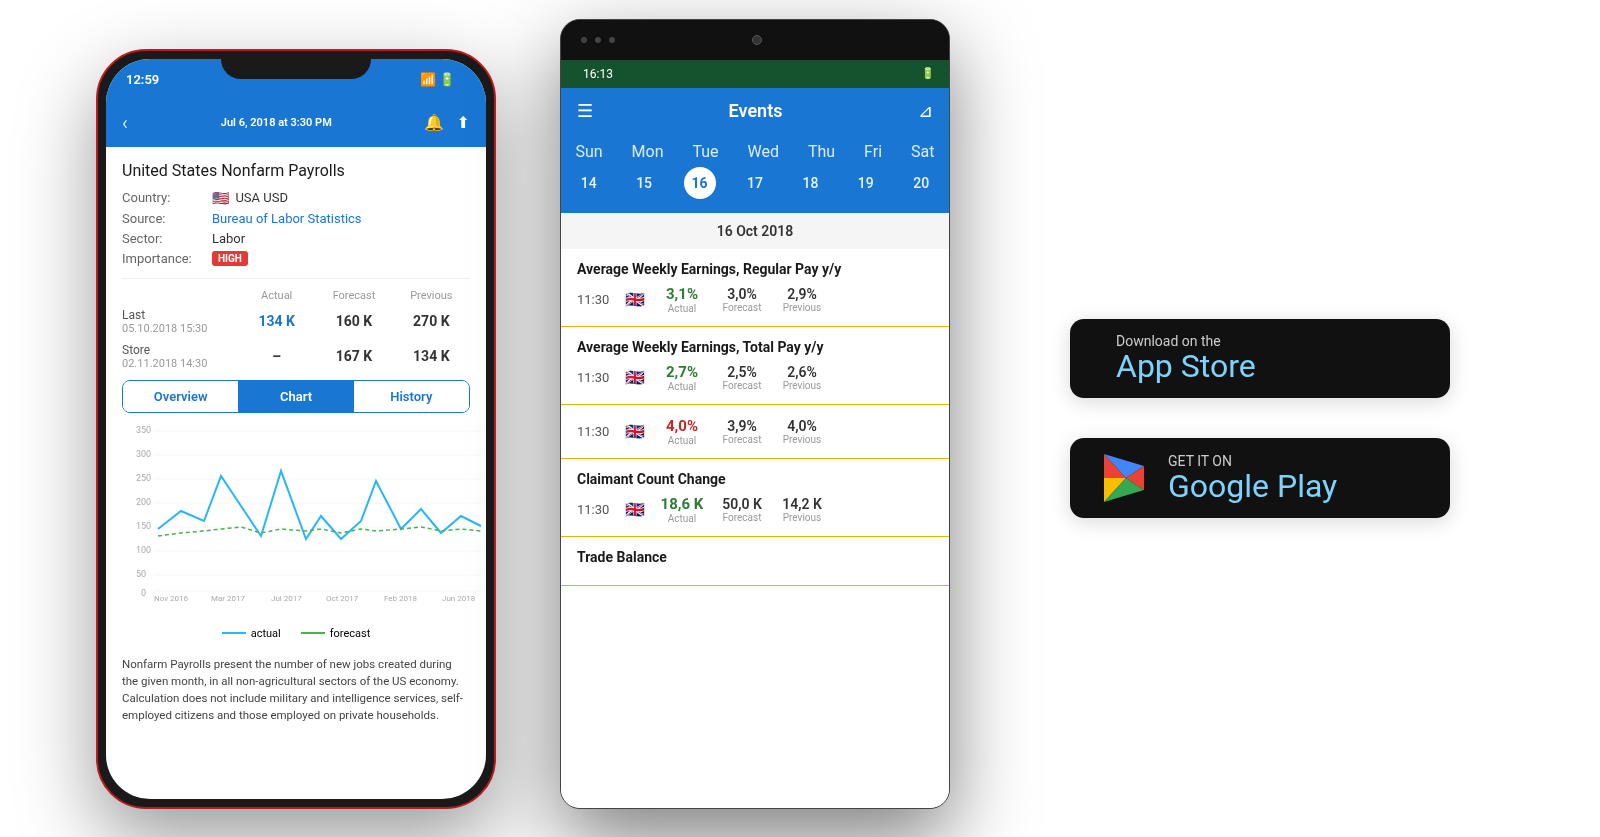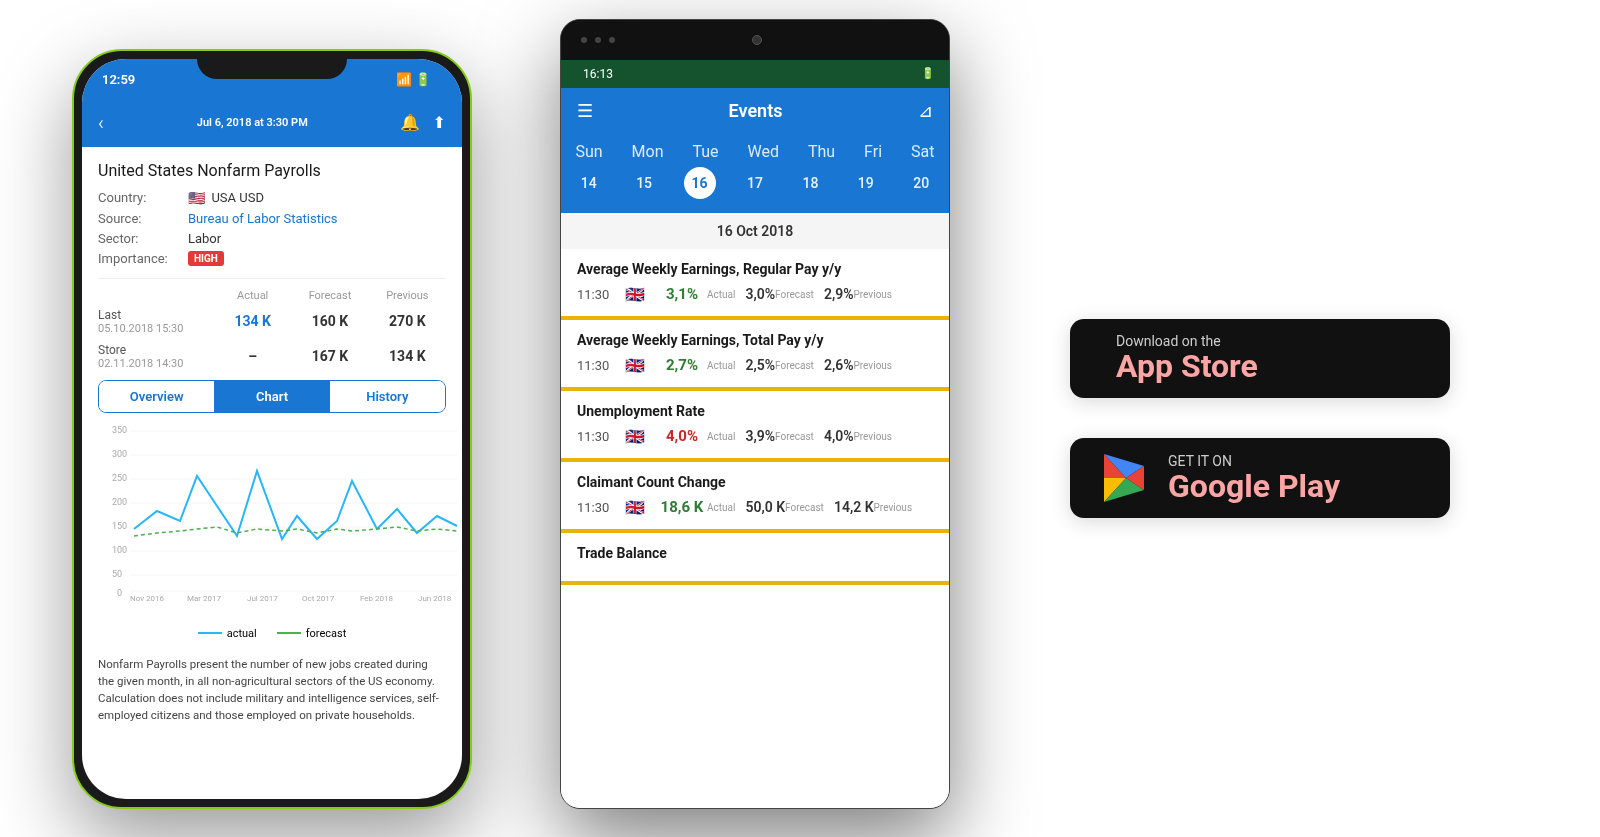--- a/index.html
+++ b/index.html
@@ -28,30 +28,30 @@
     .phones-container {
       position: relative;
       width: 920px;
       height: 800px;
       flex-shrink: 0;
     }
 
     
     .iphone {
       position: absolute;
-      left: 12px;
+      left: 36px;
       top: 30px;
       width: 400px;
       height: 760px;
       background: #1a1a1a;
       border-radius: 50px;
       box-shadow: 0 30px 80px rgba(0,0,0,0.4);
       z-index: 1;
       overflow: hidden;
-      border: 2px solid #84cc16;
+      border: 2px solid #b91c1c;
     }
 
     .iphone-notch {
       position: absolute;
       top: 0;
       left: 50%;
       transform: translateX(-50%);
       width: 150px;
       height: 28px;
       background: #1a1a1a;
@@ -357,21 +357,21 @@
     }
 
     .android-content {
       overflow-y: auto;
       height: calc(100% - 174px);
       background: #fff;
     }
 
     .event-item {
       padding: 12px 16px;
-      border-bottom: 4px solid #eab308;
+      border-bottom: 1px solid #eab308;
     }
     .event-item-title {
       font-size: 14px;
       font-weight: 700;
       color: #1a1a1a;
       margin-bottom: 8px;
     }
     .event-data-row {
       display: flex;
       align-items: center;
@@ -394,21 +394,21 @@
     }
     .event-actual.green { color: #2e7d32; }
     .event-actual.red { color: #c62828; }
     .event-sub {
       font-size: 10px;
       color: #999;
       text-align: center;
     }
     .event-col {
       display: flex;
-      flex-direction: row;
+      flex-direction: column;
       align-items: center;
       min-width: 50px;
     }
     .event-col-val {
       font-size: 14px;
       font-weight: 600;
       color: #333;
     }
     .event-col-label {
       font-size: 10px;
@@ -447,22 +447,22 @@
       display: flex;
       flex-direction: column;
     }
     .store-btn-small {
       font-size: 14px;
       color: #ccc;
       font-weight: 400;
     }
     .store-btn-large {
       font-size: 32px;
-      font-weight: 700;
-      color: #fca5a5;
+      font-weight: 400;
+      color: #7dd3fc;
       line-height: 1.1;
     }
 
     .google-play-icon {
       width: 52px;
       height: 52px;
     }
 
     
     .chart-svg {
@@ -685,21 +685,20 @@
                 <span class="event-col-label">Forecast</span>
               </div>
               <div class="event-col">
                 <span class="event-col-val">2,6%</span>
                 <span class="event-col-label">Previous</span>
               </div>
             </div>
           </div>
 
           <div class="event-item">
-            <div class="event-item-title">Unemployment Rate</div>
             <div class="event-data-row">
               <span class="event-time">11:30</span>
               <span class="event-flag">🇬🇧</span>
               <div class="event-col">
                 <span class="event-actual red">4,0%</span>
                 <span class="event-sub">Actual</span>
               </div>
               <div class="event-col">
                 <span class="event-col-val">3,9%</span>
                 <span class="event-col-label">Forecast</span>

